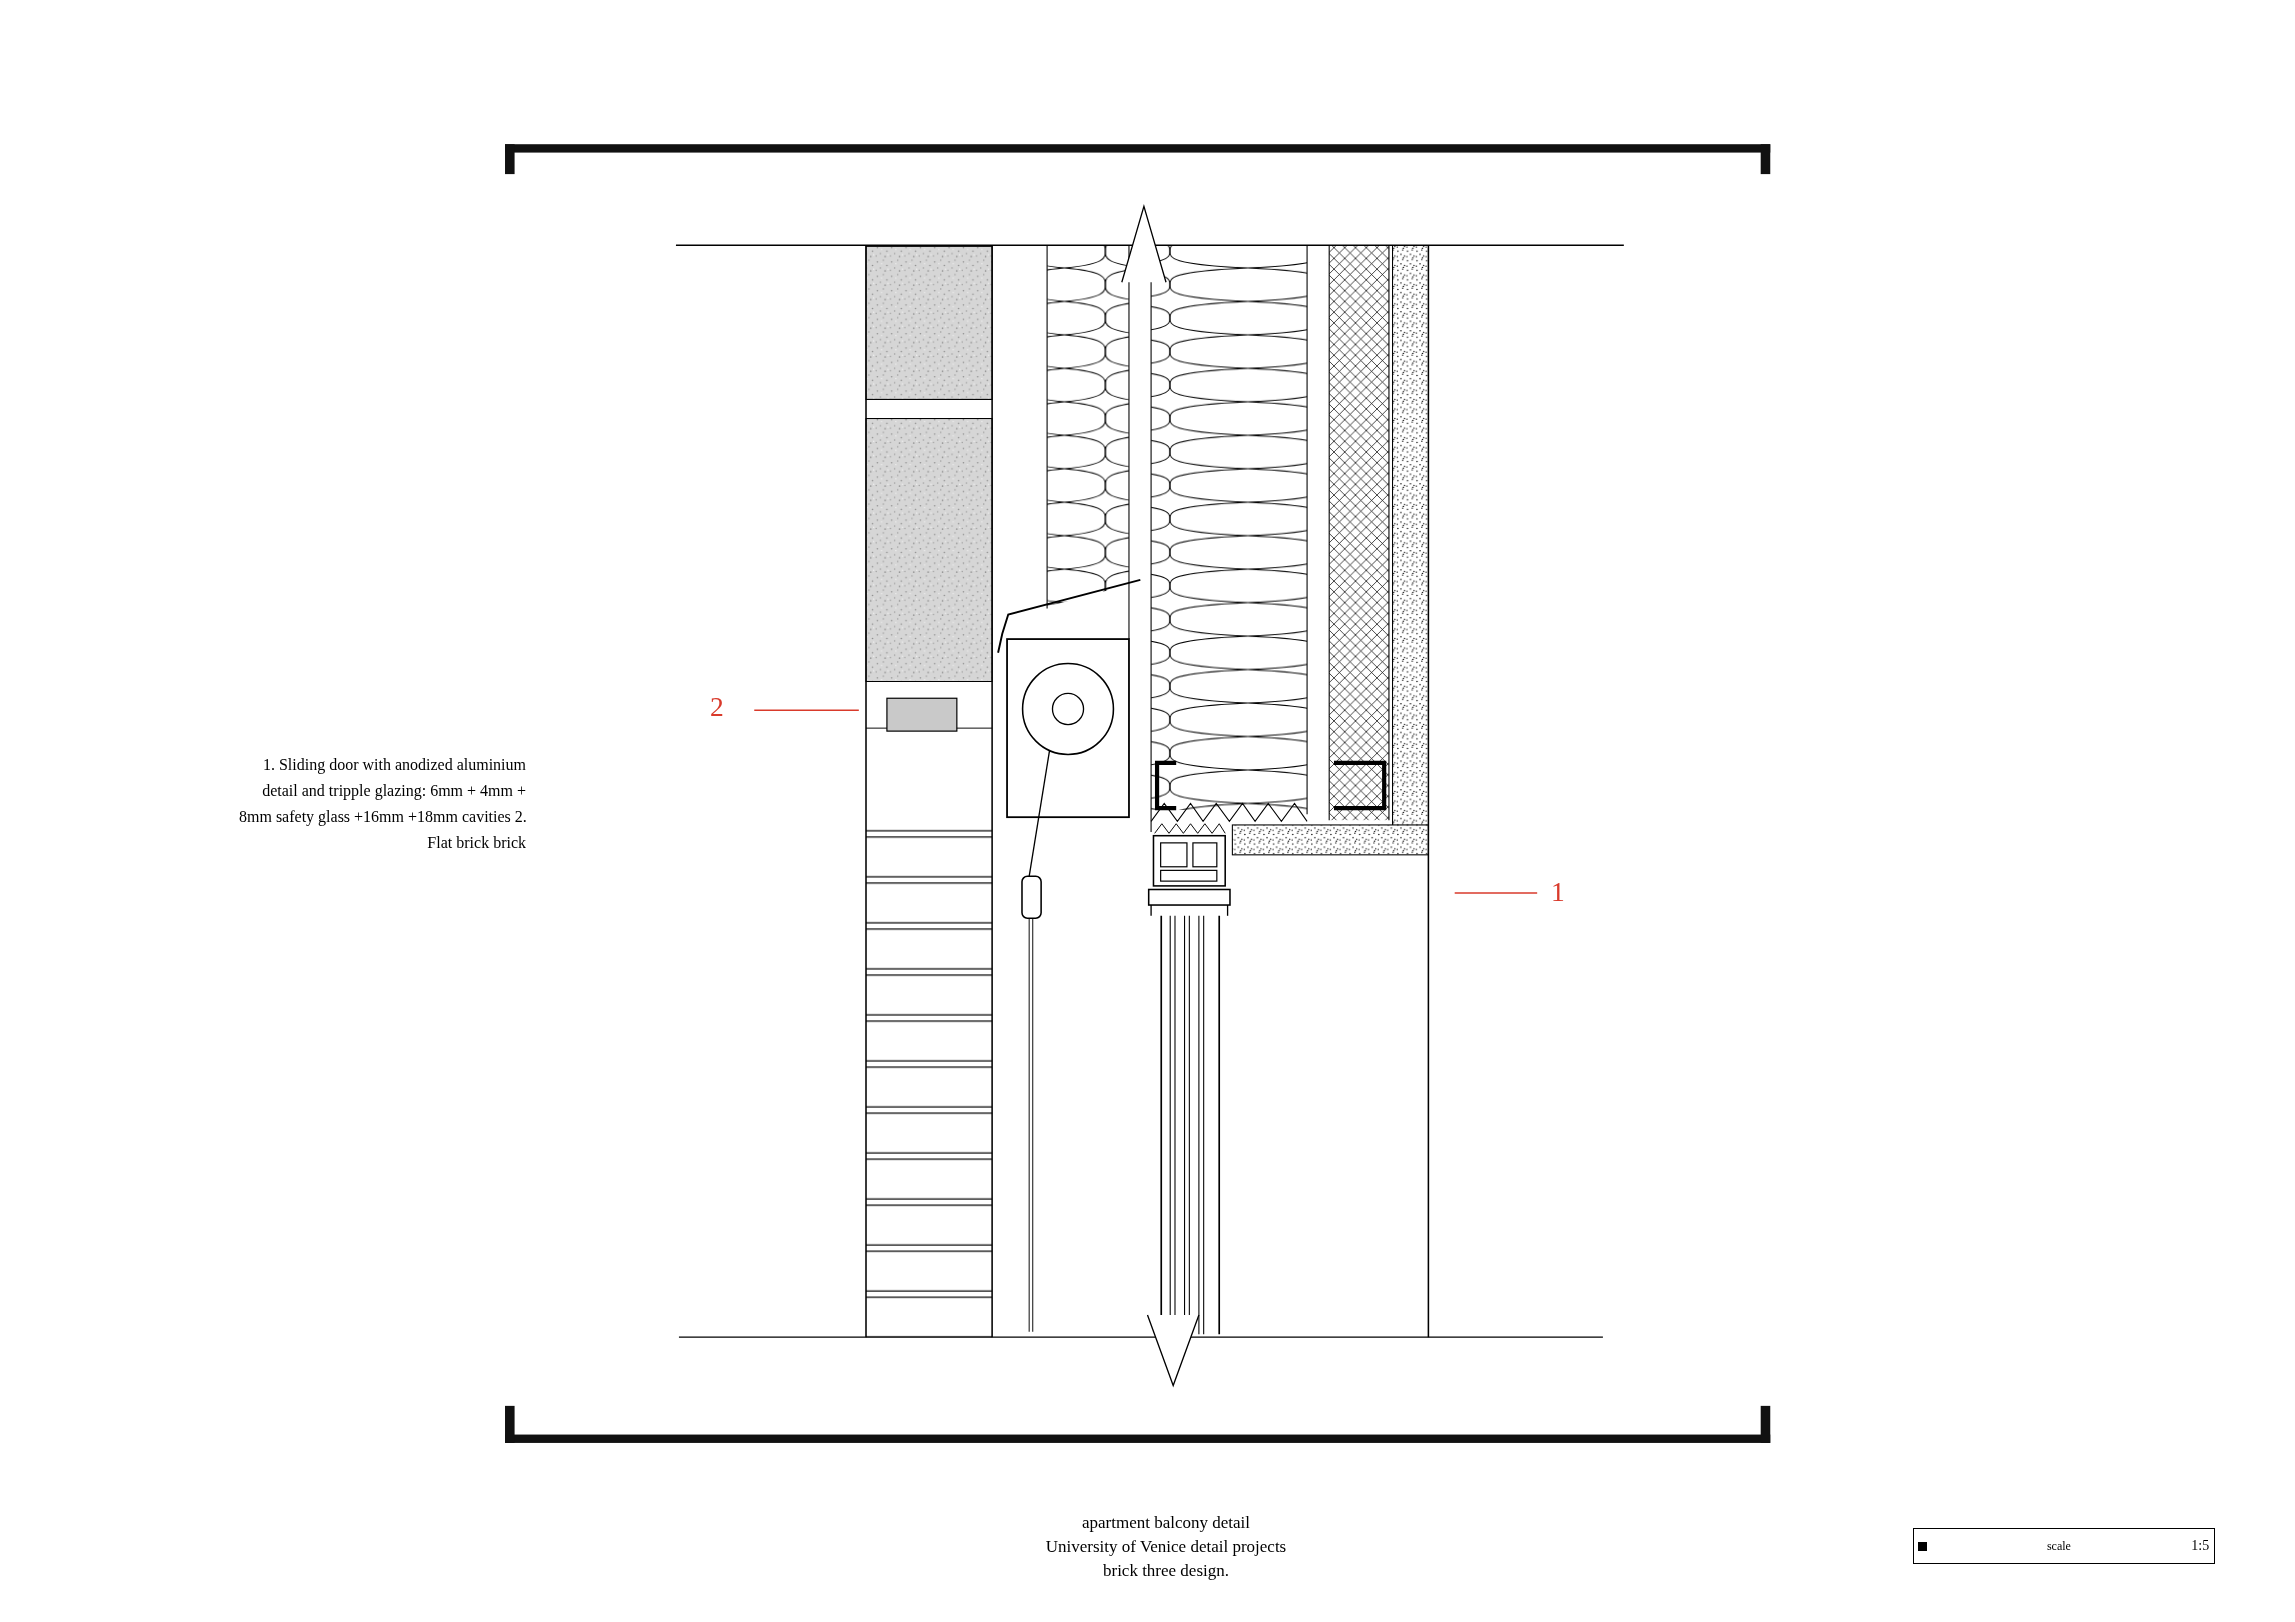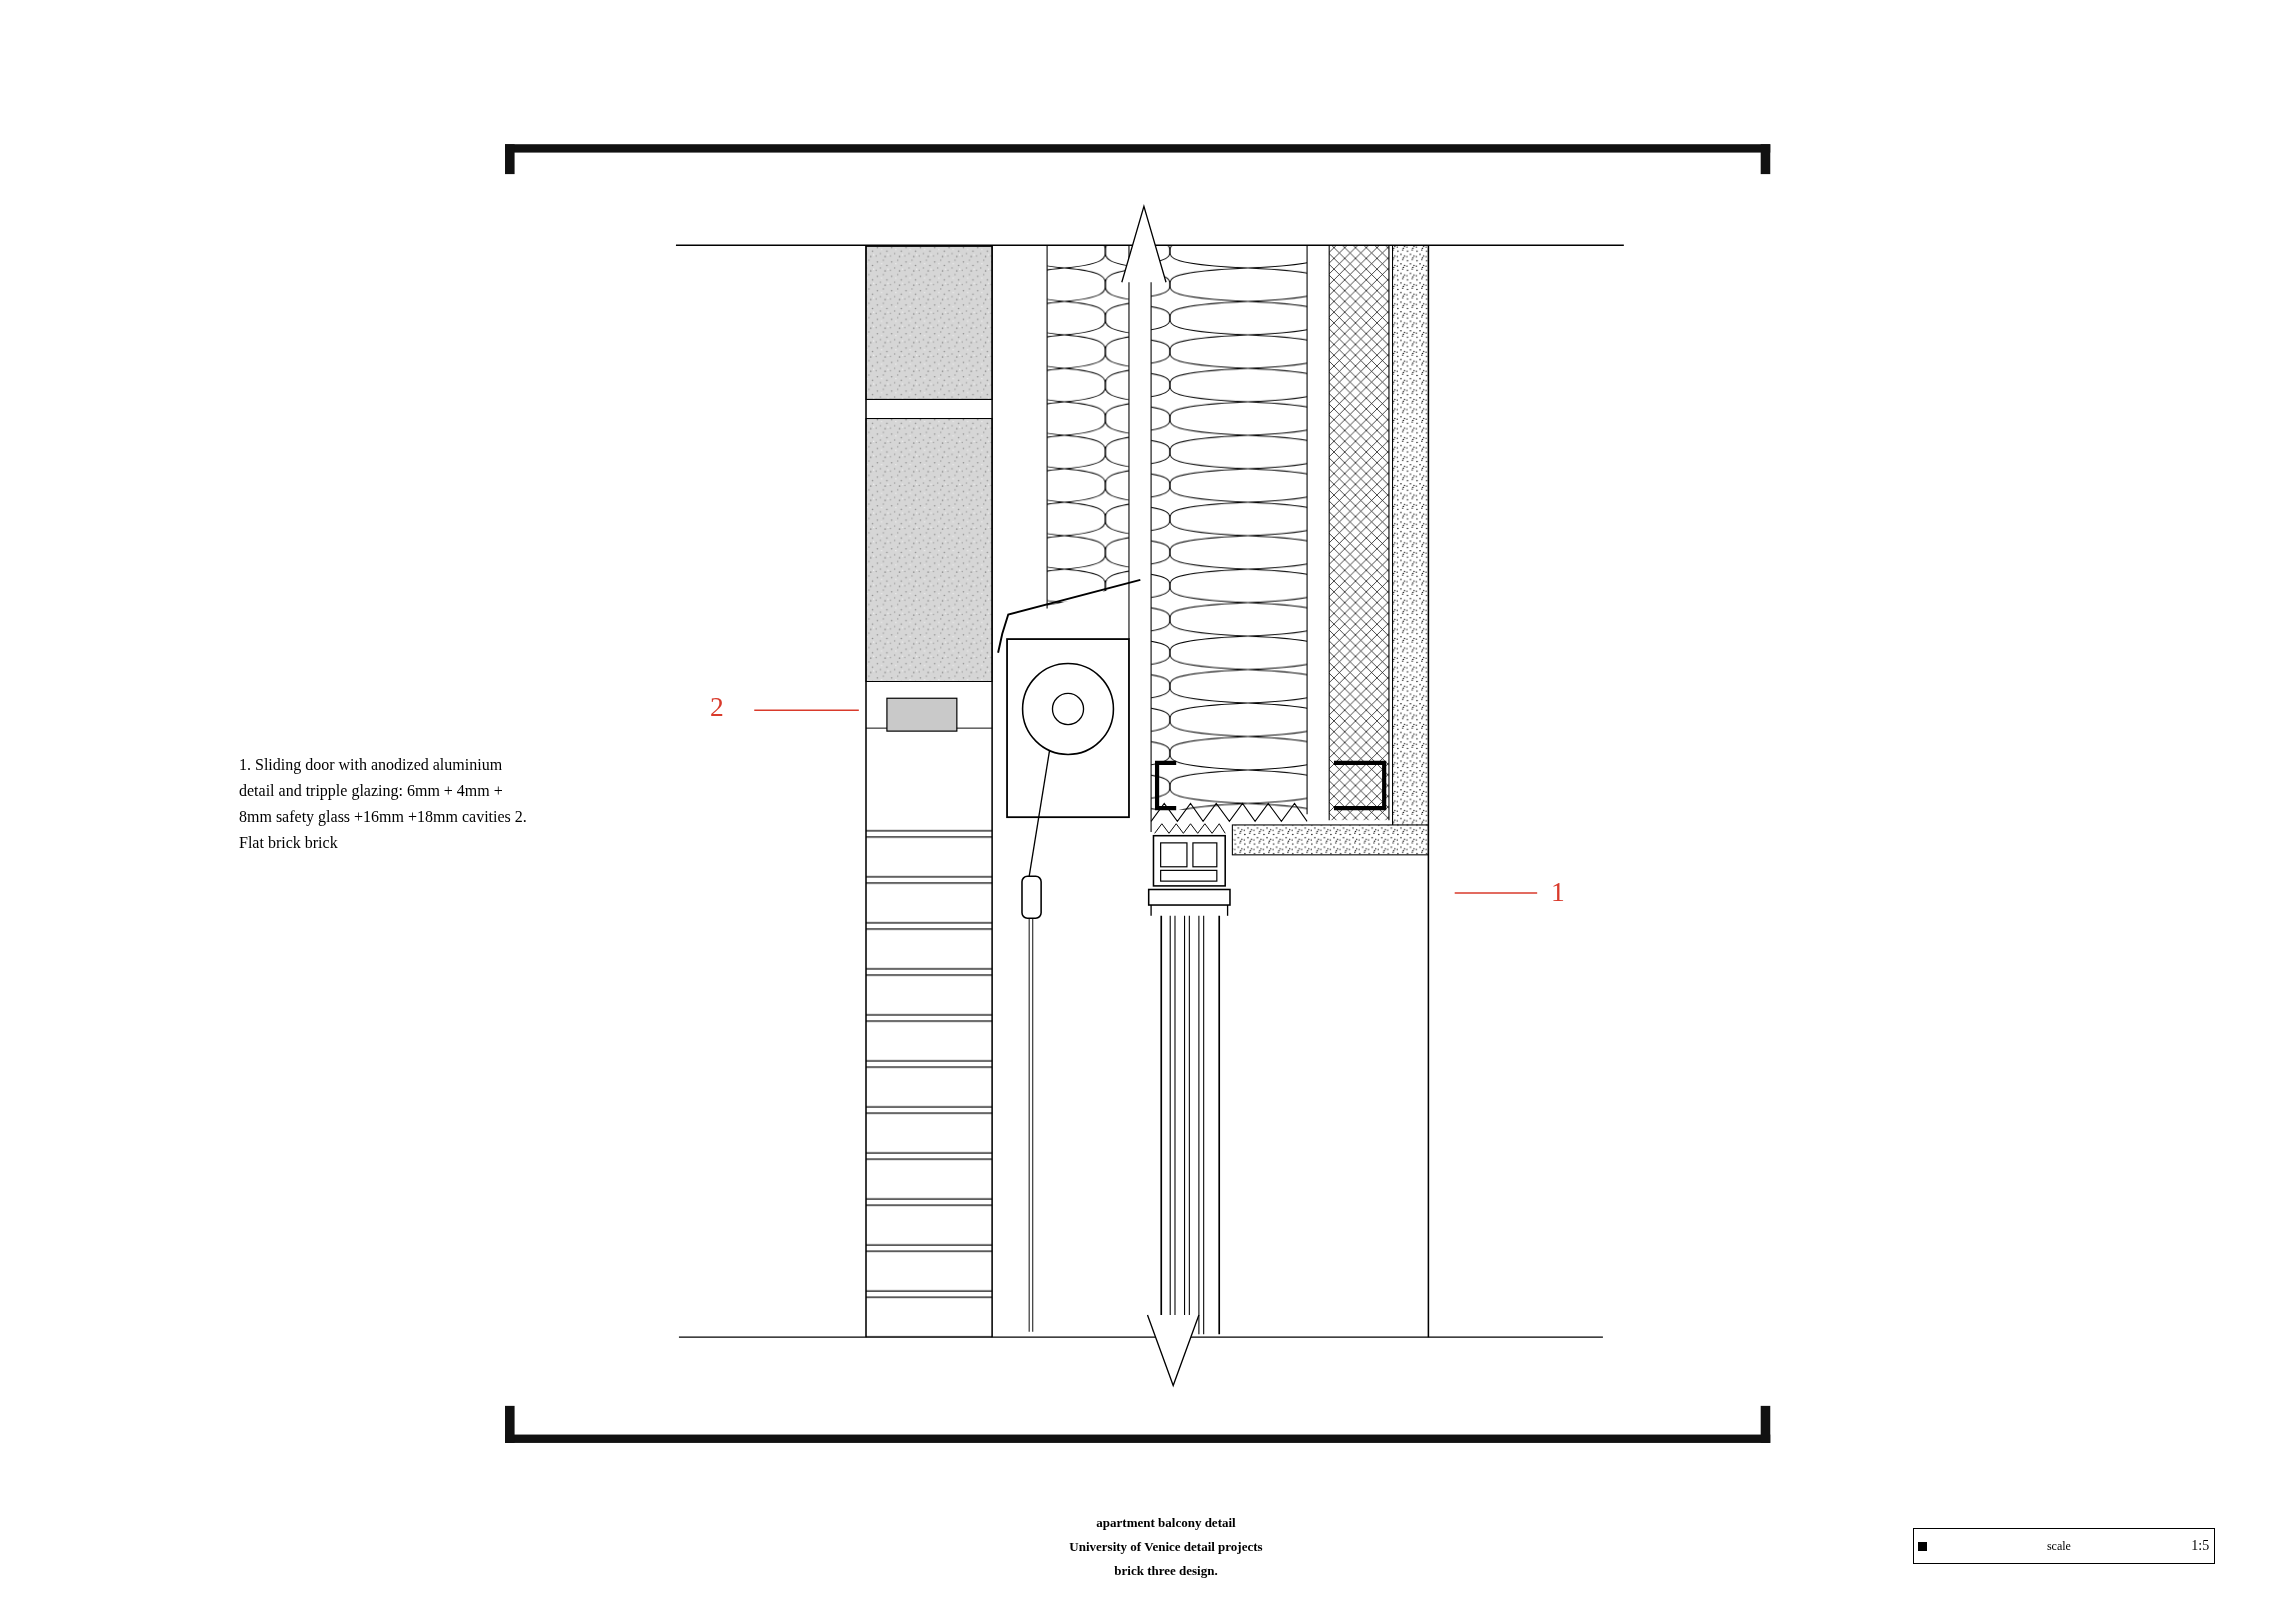--- a/index.html
+++ b/index.html
@@ -1,25 +1,25 @@
 <!DOCTYPE html>
 <html style="font-size:9.6px"><head>
 <meta charset="utf-8">
 <style>
   html,body{margin:0;padding:0;background:#ffffff;}
   body{width:2295px;height:1623px;position:relative;overflow:hidden;
        font-family:"Liberation Serif", serif;color:#000;}
   .abs{position:absolute;}
-  .note-block{left:239px;top:752px;width:287px;}
+  .note-block{left:239px;top:752px;width:287px;text-align:right;}
   .note-line{font-size:16px;line-height:26px;white-space:nowrap;}
   .callout{font-size:27.5px;color:#d93a2b;line-height:1;}
   .callout-2{left:710px;top:693px;}
   .callout-1{left:1551px;top:878px;}
   .title-block{left:927px;top:1511px;width:478px;text-align:center;}
-  .title-line{font-size:13px;line-height:24px;font-weight:bold;}
+  .title-line{font-size:17px;line-height:24px;}
   .scale-bar{left:1913px;top:1528px;width:302px;height:36px;
              border:1.5px solid #000;display:flex;align-items:center;box-sizing:border-box;}
   .scale-square{width:9px;height:9px;background:#000;margin-left:3.6px;flex:0 0 auto;}
   .scale-label{flex:1;text-align:center;font-size:12px;}
   .scale-ratio{font-size:14px;margin-right:4.8px;}
   svg{position:absolute;left:0;top:0;}
 </style>
 </head>
 <body>
 

